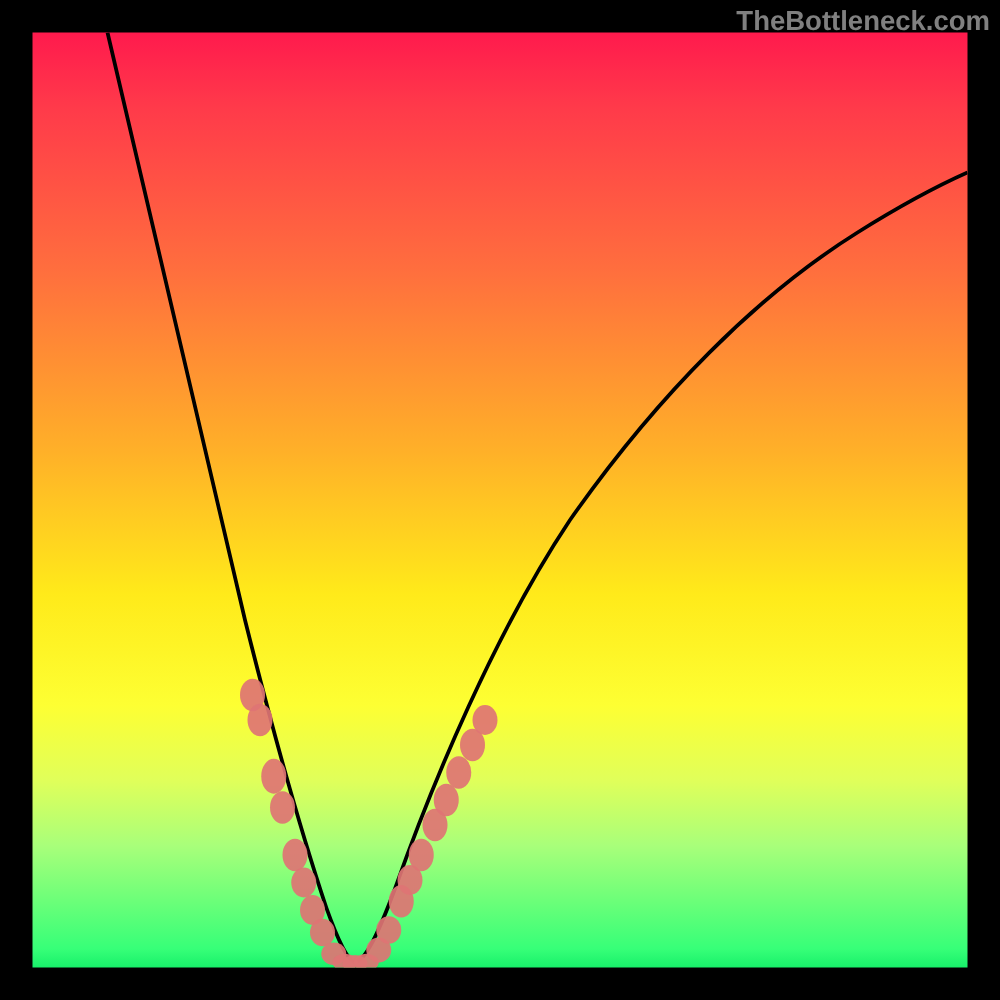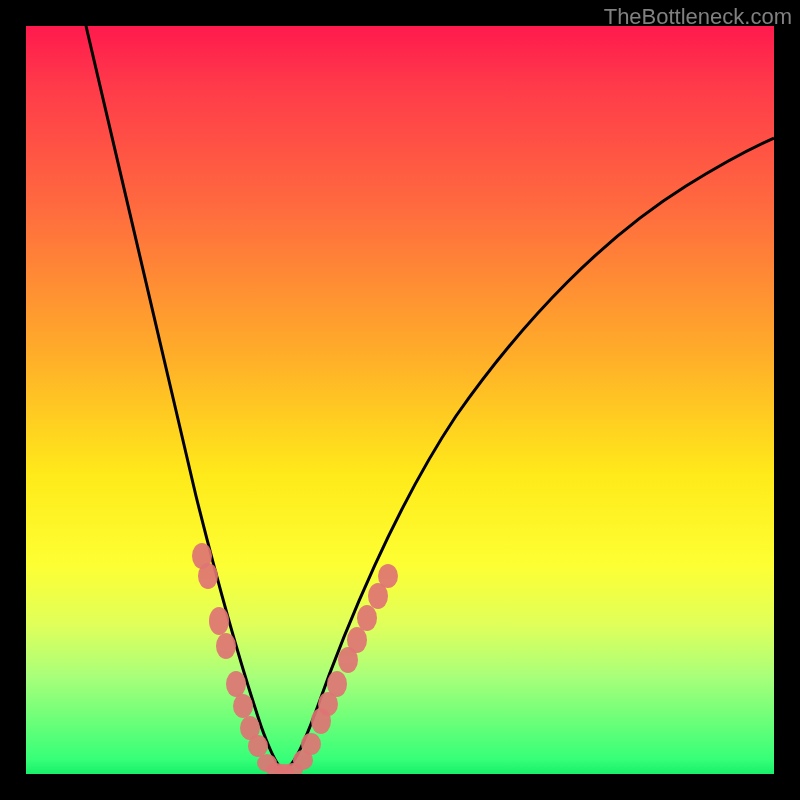--- a/index.html
+++ b/index.html
@@ -19,21 +19,21 @@
       #e0ff5a 80%,
       #a8ff7a 87%,
       #37ff78 98%,
       #18f06a 100%);
   }
   .watermark {
     position: absolute;
     top: 4px; right: 8px;
     color: #808080;
     font-size: 22px;
-    font-weight: 400;
+    font-weight: 700;
     z-index: 10;
   }
   svg.curves {
     position: absolute;
     left: 0; top: 0;
     width: 748px; height: 748px;
   }
 </style>
 </head>
 <body>

